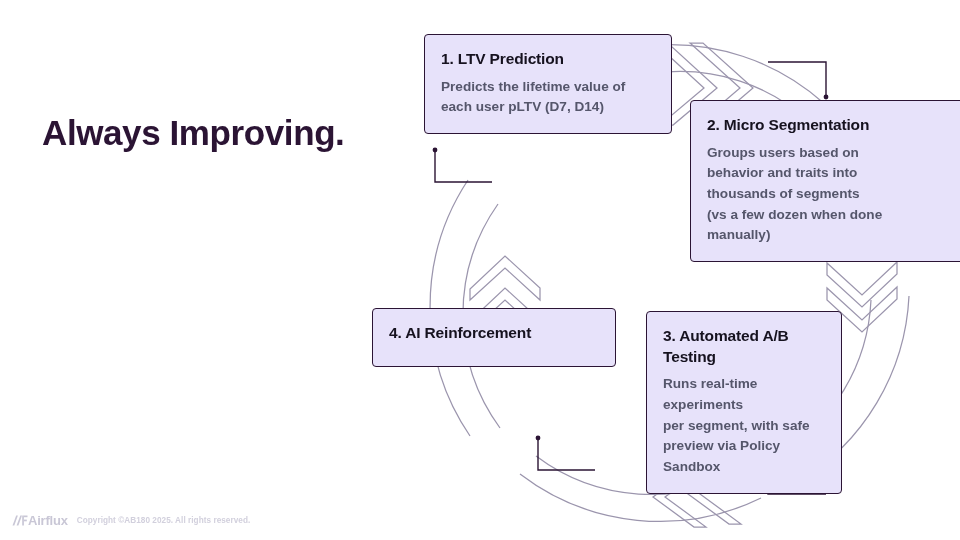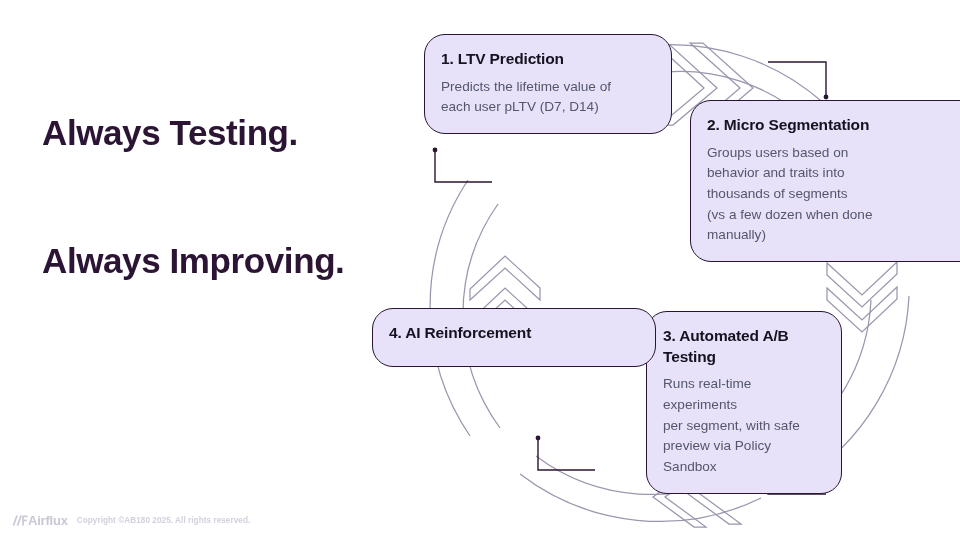--- a/index.html
+++ b/index.html
@@ -39,45 +39,45 @@
     height: 540px;
     pointer-events: none;
   }
 
   
   .card {
     position: absolute;
     box-sizing: border-box;
     background: #e7e2fa;
     border: 1.4px solid #2b1434;
-    border-radius: 21px;
+    border-radius: 4px;
     padding: 14px 16px 15px 16px;
   }
   .card-title {
     color: #16121f;
     font-size: 15.5px;
     font-weight: 700;
     line-height: 1.33;
     letter-spacing: -0.15px;
     margin: 0 0 7px 0;
     white-space: pre-line;
   }
   .card-body {
     color: #55566b;
     font-size: 13.6px;
-    font-weight: 400;
+    font-weight: 700;
     line-height: 1.52;
     margin: 0;
     white-space: pre-line;
   }
 
   #card-1 { left: 424px; top: 34px;  width: 248px; }
   #card-2 { left: 690px; top: 100px; width: 292px; }
   #card-3 { left: 646px; top: 311px; width: 196px; }
-  #card-4 { left: 372px; top: 308px; width: 284px; }
+  #card-4 { left: 372px; top: 308px; width: 244px; }
 
   
   #footer {
     position: absolute;
     left: 12px;
     bottom: 12px;
     display: flex;
     align-items: center;
     gap: 9px;
   }
@@ -96,21 +96,20 @@
     font-size: 8.2px;
     font-weight: 600;
     letter-spacing: 0.05px;
     padding-bottom: 1px;
   }
 </style>
 </head>
 <body>
 
 <div id="headline">
-  <span class="hl-line">Always Testing.</span>
   <span class="hl-line">Always Improving.</span>
 </div>
 
 <svg id="cycle-svg" viewBox="0 0 960 540">
   <g>
 
     <path d="M 657 45 A 230 230 0 0 1 900 262" fill="none" stroke="#9b95ad" stroke-width="1.25"></path>
     <path d="M 909 296 A 230 230 0 0 1 798 482" fill="none" stroke="#9b95ad" stroke-width="1.25"></path>
     <path d="M 761 498 A 230 230 0 0 1 520 474" fill="none" stroke="#9b95ad" stroke-width="1.25"></path>
     <path d="M 470 436 A 230 230 0 0 1 468 180" fill="none" stroke="#9b95ad" stroke-width="1.25"></path>

